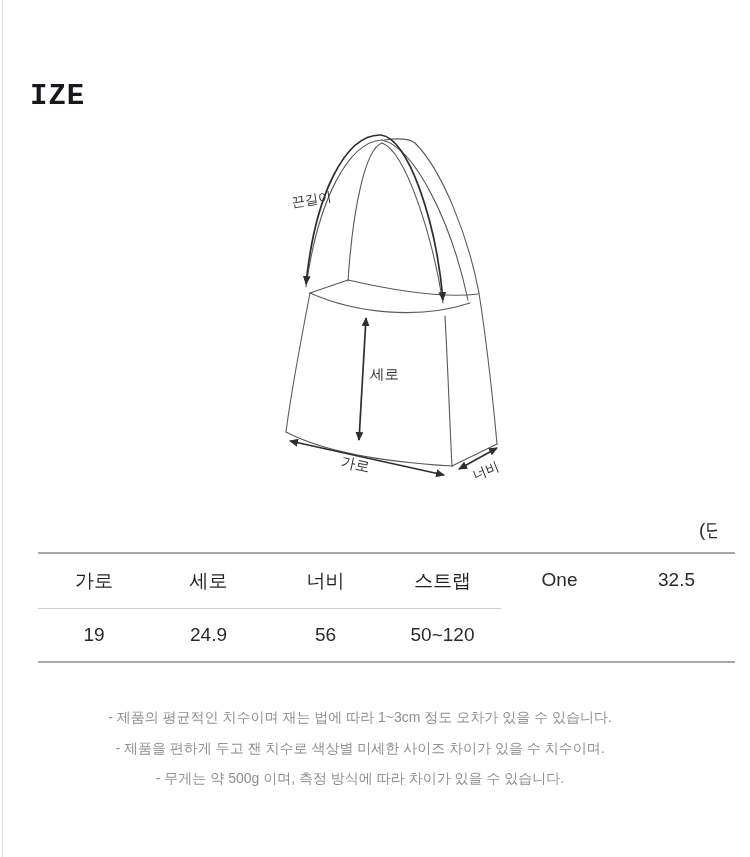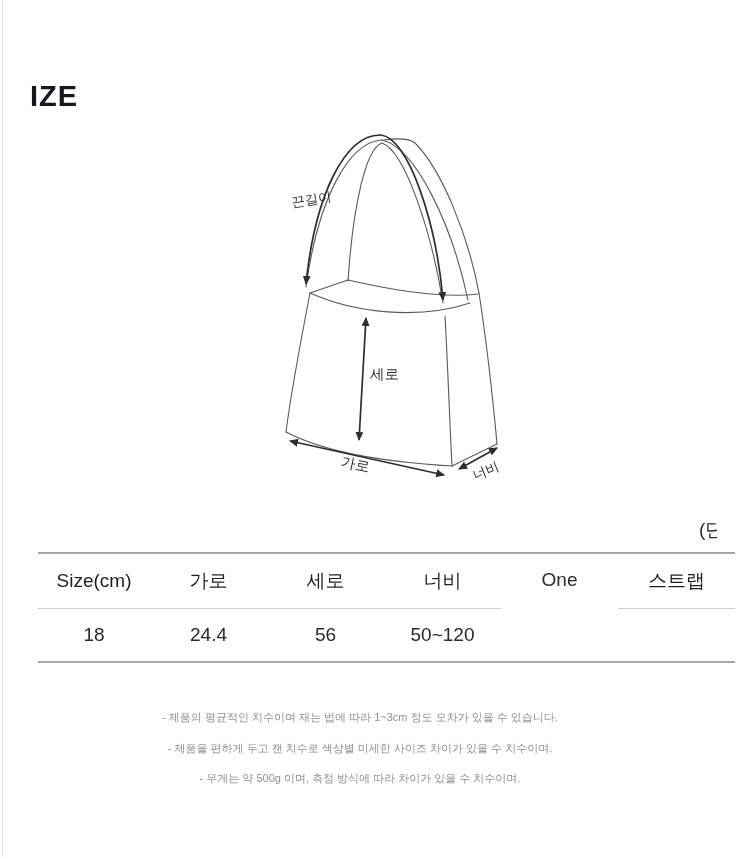--- a/index.html
+++ b/index.html
@@ -6,21 +6,21 @@
   body{
     width:750px;height:857px;position:relative;background:#ffffff;
     font-family:"Liberation Sans", sans-serif;overflow:hidden;
     -webkit-font-smoothing:antialiased;
   }
   .edge-line{
     position:absolute;left:2px;top:0;bottom:0;width:1px;background:#dadada;
   }
   .size-title{
     position:absolute;left:30px;top:80px;margin:0;
-    font-family:Liberation Sans, sans-serif;font-weight:600;
+    font-family:Liberation Mono, monospace;font-weight:600;
     font-size:29px;color:#17171f;letter-spacing:1px;
   }
   .diagram-svg{position:absolute;left:0;top:0;width:750px;height:857px;}
   .bag-line{fill:none;stroke:#5a5a5a;stroke-width:1.1;stroke-linecap:round;}
   .measure-line{fill:none;stroke:#2e2e2e;stroke-width:1.7;stroke-linecap:butt;}
   .diagram-label{
     font-family:"Liberation Sans", sans-serif;fill:#2f2f2f;font-size:13.5px;
   }
   .unit-note{
     position:absolute;left:699px;top:517px;width:18px;height:28px;
@@ -33,21 +33,21 @@
     color:#1f1f1f;
   }
   .size-table .cell{
     display:flex;align-items:center;justify-content:center;
     font-size:19px;
   }
   .size-table .head{height:54px;border-bottom:1px solid #cfcfcf;}
   .size-table .val{height:52px;color:#2a2a2a;}
   .notes{
     position:absolute;left:0;top:702px;width:720px;text-align:center;
-    font-size:11px;line-height:30.5px;color:#8f8f8f;
+    font-size:14px;line-height:30.5px;color:#8f8f8f;
   }
 </style>
 </head>
 <body>
 
 <div class="edge-line"></div>
 
 <h1 class="size-title">IZE</h1>
 
 <svg class="diagram-svg" viewBox="0 0 750 857" aria-hidden="true">
@@ -94,30 +94,30 @@
 
   <text class="diagram-label" x="291" y="204" transform="rotate(-9 311 198)">끈길이</text>
   <text class="diagram-label" x="370" y="379" style="font-size:14.5px">세로</text>
   <text class="diagram-label" x="341" y="469" transform="rotate(12 355 464)" style="font-size:14.5px">가로</text>
   <text class="diagram-label" x="472" y="475" transform="rotate(-22 486 470)">너비</text>
 </svg>
 
 <div class="unit-note">(단</div>
 
 <div class="size-table">
-  <div class="cell head">Size(cm)</div>
   <div class="cell head">가로</div>
   <div class="cell head">세로</div>
   <div class="cell head">너비</div>
+  <div class="cell head">스트랩</div>
+
   <div class="cell val">One</div>
-
-  <div class="cell head">스트랩</div>
-  <div class="cell val">18</div>
-  <div class="cell val">24.4</div>
+  <div class="cell val">32.5</div>
+  <div class="cell val">19</div>
+  <div class="cell val">24.9</div>
   <div class="cell val">56</div>
   <div class="cell val">50~120</div>
 </div>
 
 <div class="notes">
   <div>- 제품의 평균적인 치수이며 재는 법에 따라 1~3cm 정도 오차가 있을 수 있습니다.</div>
   <div>- 제품을 편하게 두고 잰 치수로 색상별 미세한 사이즈 차이가 있을 수 치수이며.</div>
-  <div>- 무게는 약 500g 이며, 측정 방식에 따라 차이가 있을 수 치수이며.</div>
+  <div>- 무게는 약 500g 이며, 측정 방식에 따라 차이가 있을 수 있습니다.</div>
 </div>
 
 </body></html>

